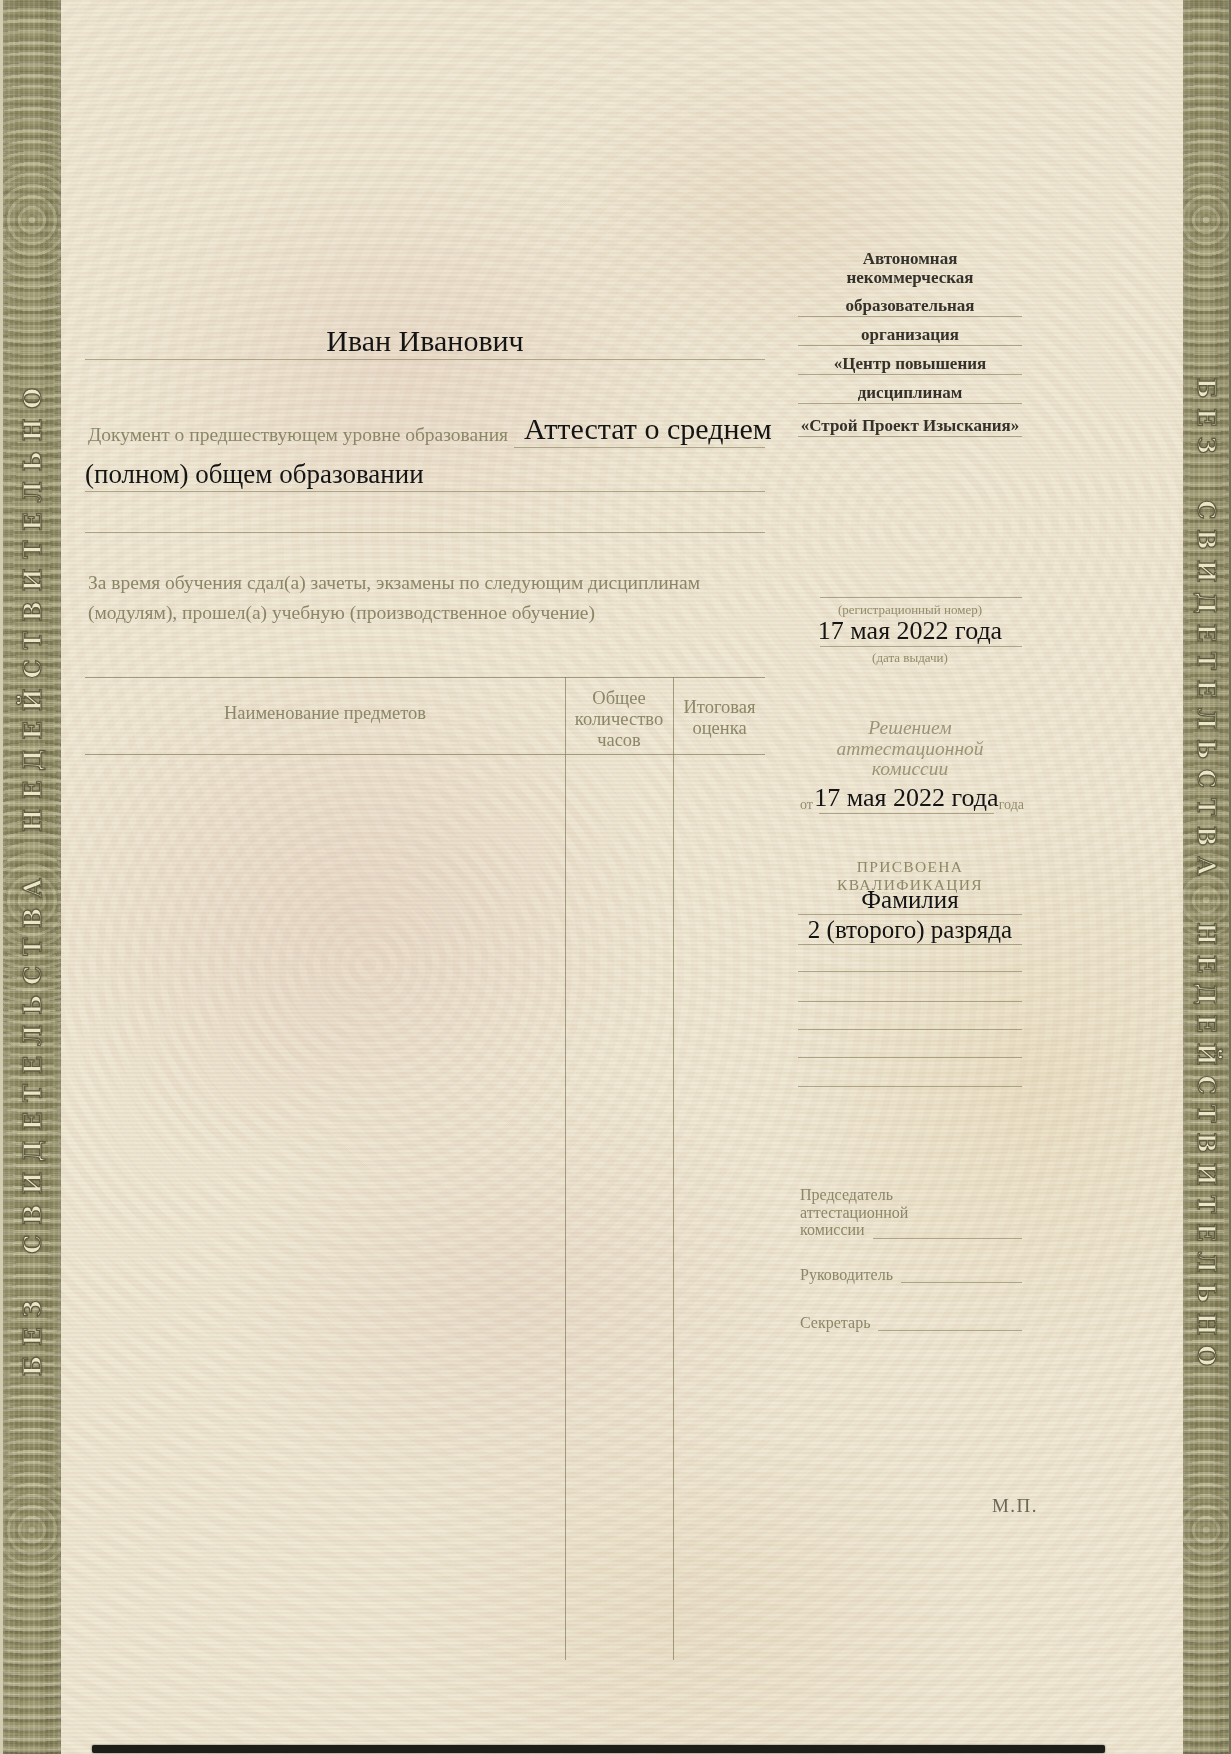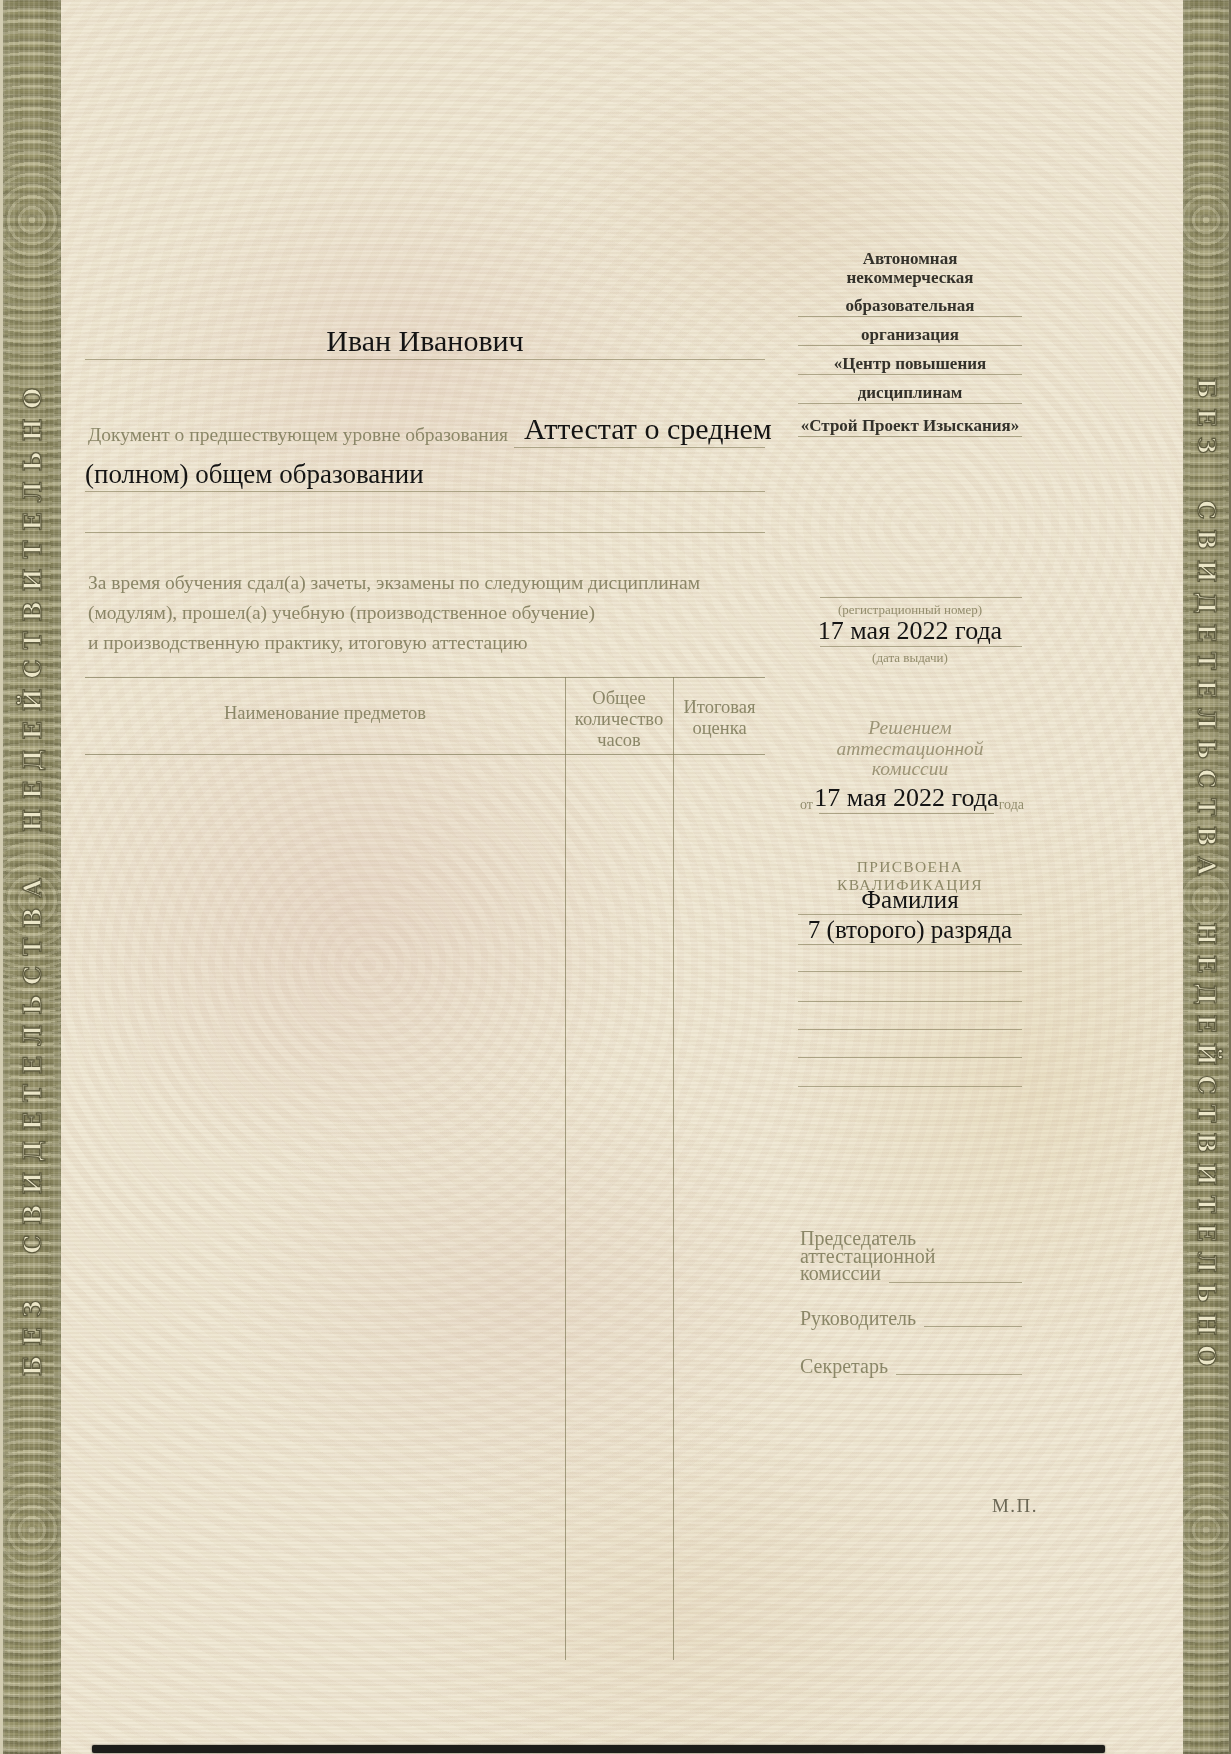--- a/index.html
+++ b/index.html
@@ -68,21 +68,21 @@
     font-size:17px;font-weight:600;color:#33312a;line-height:1.15;}
   .org-line.u{border-bottom:1.1px solid rgba(138,131,95,0.65);}
   .title-olive{color:#8c8765;font-weight:bold;}
   .caption{color:#928c6c;font-size:13px;line-height:15px;}
   .rule{position:absolute;border-bottom:1.1px solid rgba(138,131,95,0.65);z-index:2;}
   .rval{font-size:26px;color:#141414;line-height:1;}
   .commission{color:#9c9476;font-style:italic;font-size:19.5px;line-height:20.5px;margin-top:8px;}
   .qual-line{position:absolute;left:798px;width:224px;height:28px;border-bottom:1.1px solid rgba(138,131,95,0.65);
     display:flex;align-items:flex-end;justify-content:center;z-index:2;}
   .qual-line .rval{padding-bottom:2px;font-size:25px;}
-  .sig{position:absolute;left:800px;width:222px;color:#8b8768;font-size:20px;line-height:17.5px;z-index:2;margin-top:44px;}
+  .sig{position:absolute;left:800px;width:222px;color:#8b8768;font-size:16px;line-height:17.5px;z-index:2;}
   .sigrow{display:flex;align-items:flex-end;}
   .sigrow .line{border-bottom:1.1px solid rgba(138,131,95,0.65);}
   .scan-edge{position:absolute;background:#1d1d1a;border-radius:2px;box-shadow:0 0 2px rgba(0,0,0,0.6);z-index:4;}
 </style>
 </head>
 <body>
 
 <div class="page">
 
   <div class="band band-left">
@@ -113,21 +113,20 @@
     </span>
   </div>
 
   <div class="field" style="left:85px;top:515px;width:680px;height:18px;">
     <span class="line"></span>
   </div>
 
   <div class="abs para" style="left:88px;top:568px;width:690px;">
     <div>За время обучения сдал(а) зачеты, экзамены по следующим дисциплинам</div>
     <div>(модулям), прошел(а) учебную (производственное обучение)</div>
-    <div>и производственную практику, итоговую аттестацию</div>
   </div>
 
   <div class="hline" style="left:85px;top:677px;width:680px;"></div>
   <div class="hline" style="left:85px;top:754px;width:680px;"></div>
   <div class="vline" style="left:565px;top:677px;height:983px;"></div>
   <div class="vline" style="left:673px;top:677px;height:983px;"></div>
 
   <div class="th" style="left:85px;top:703px;width:480px;">Наименование предметов</div>
   <div class="th" style="left:566px;top:688px;width:106px;">Общее количество часов</div>
   <div class="th" style="left:674px;top:697px;width:91px;">Итоговая оценка</div>
@@ -163,21 +162,21 @@
     </span>
     <span class="lbl" style="font-size:14px;padding:0 0 2px 5px;color:#928c6c;">года</span>
   </div>
 
   <div class="rcol" style="top:858px;color:#8d8867;font-size:15.5px;letter-spacing:1.3px;">ПРИСВОЕНА КВАЛИФИКАЦИЯ</div>
 
   <div class="qual-line" style="top:886px;">
     <span class="rval">Фамилия</span>
   </div>
   <div class="qual-line" style="top:916px;">
-    <span class="rval">7 (второго) разряда</span>
+    <span class="rval">2 (второго) разряда</span>
   </div>
 
   <div class="rule" style="left:798px;top:971px;width:224px;"></div>
   <div class="rule" style="left:798px;top:1001px;width:224px;"></div>
   <div class="rule" style="left:798px;top:1029px;width:224px;"></div>
   <div class="rule" style="left:798px;top:1057px;width:224px;"></div>
   <div class="rule" style="left:798px;top:1086px;width:224px;"></div>
 
   <div class="sig" style="top:1186px;">
     <div>Председатель</div>

